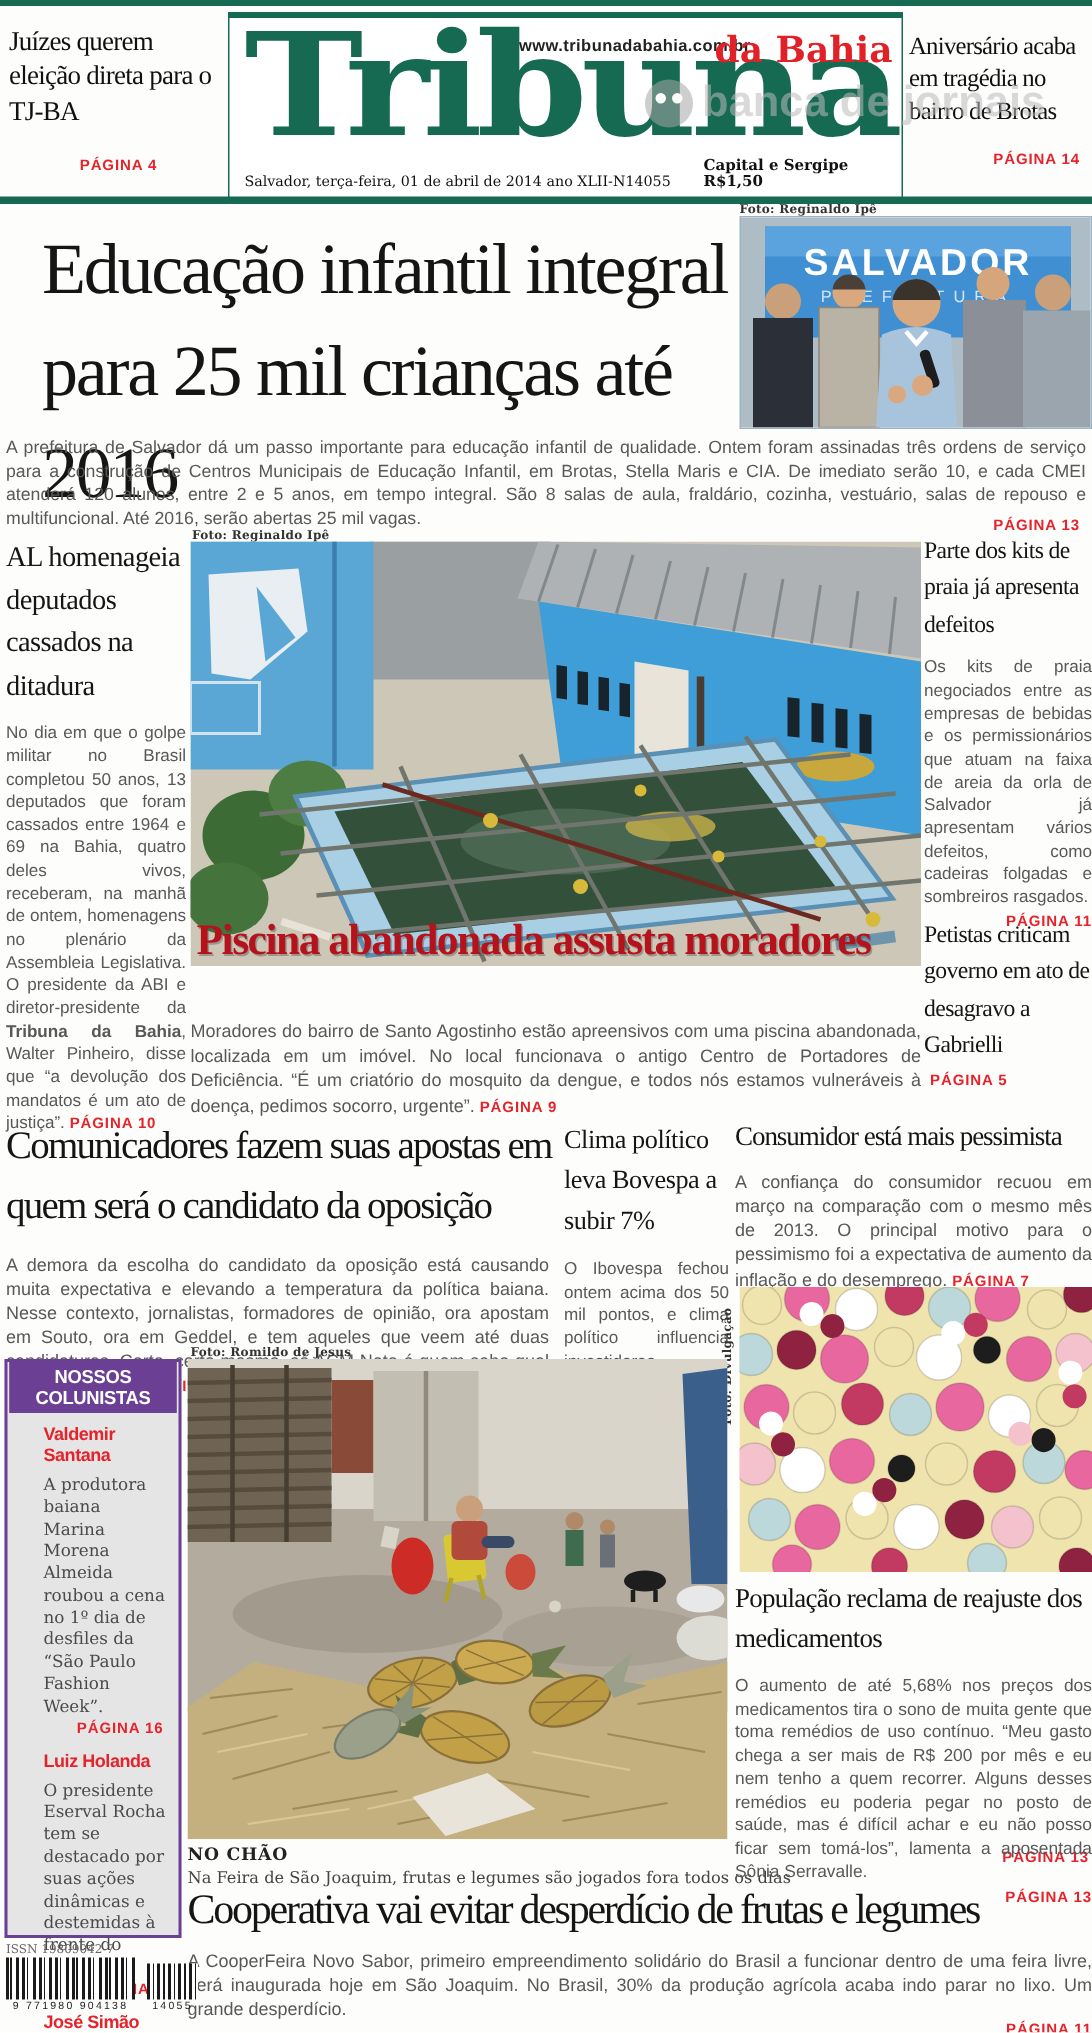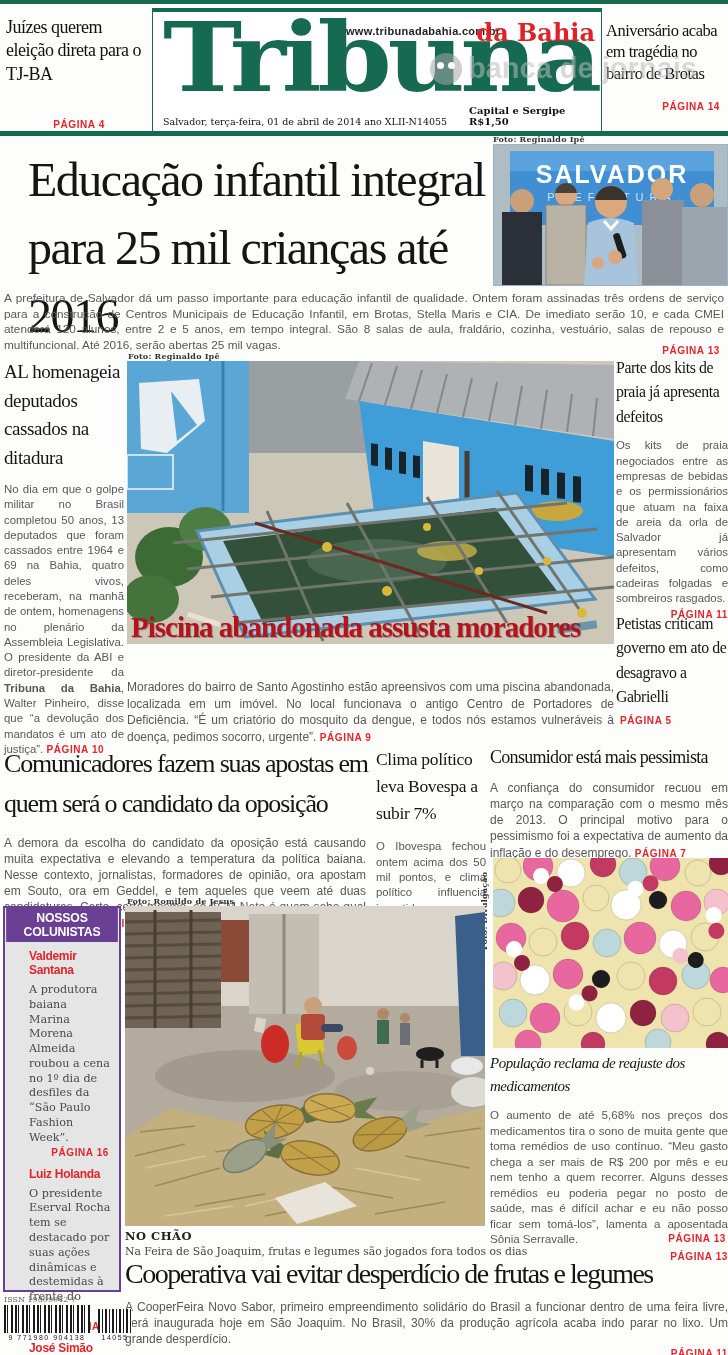--- a/index.html
+++ b/index.html
@@ -6,21 +6,21 @@
   #page{position:relative;width:728px;height:1355px;background:#fdfdfc;overflow:hidden;
         font-family:"Liberation Sans",sans-serif;color:#1c1c1c;}
   .abs{position:absolute;}
   
   .topbar{left:0;top:0;width:728px;height:4px;background:#176a52;}
   .teaser{font-family:"Liberation Serif",serif;font-size:18px;line-height:1.3;letter-spacing:-0.5px;color:#101010;}
   .teaser-left{left:6px;top:16px;width:146px;}
   .teaser-right{left:606px;top:20px;width:118px;font-size:16.5px;}
   .pagina{color:#e5232b;font-weight:bold;font-size:10px;font-family:"Liberation Sans",sans-serif;
           letter-spacing:0.6px;white-space:nowrap;}
-  .teaser-left .pagina{display:block;text-align:center;margin-top:32px;}
+  .teaser-left .pagina{display:block;text-align:center;margin-top:18px;}
   .teaser-right .pagina{display:block;text-align:right;margin-top:16px;padding-right:4px;}
   .masthead{left:152px;top:8px;width:448px;height:120px;border:1px solid #176a52;border-top:4px solid #176a52;background:#fff;}
   .brand{position:absolute;left:10px;top:-4px;font-family:"DejaVu Serif",serif;font-weight:bold;
          font-size:95px;line-height:1.05;letter-spacing:-4px;color:#176a52;transform:scaleX(1.12);transform-origin:left top;}
   .site{position:absolute;left:193px;top:13px;font-weight:bold;font-size:11px;color:#222;letter-spacing:0.3px;}
   .edition{position:absolute;right:6px;top:6px;font-family:"DejaVu Serif",serif;font-weight:bold;font-size:24px;color:#e02128;}
   .dateline{position:absolute;left:10px;bottom:5px;font-family:"DejaVu Serif",serif;font-weight:normal;font-size:9.5px;color:#111;}
   .price{position:absolute;left:305px;bottom:5px;font-family:"DejaVu Serif",serif;font-weight:bold;font-size:10px;color:#111;margin-left:11px;}
   .header-rule{left:0;top:131px;width:728px;height:5px;background:#176a52;}
   .watermark{left:430px;top:52px;width:300px;display:flex;align-items:center;gap:6px;
@@ -79,21 +79,21 @@
   .colu-item .pagina{display:block;text-align:right;padding-right:2px;margin-top:1px;}
   
   .feira-credit{left:127px;top:896px;}
   .feira-photo{left:125px;top:906px;width:360px;height:320px;}
   .feira-caption{left:125px;top:1229px;width:603px;}
   .feira-title{font-family:"DejaVu Serif",serif;font-weight:bold;font-size:11.5px;letter-spacing:0.5px;color:#222;}
   .feira-text{font-family:"DejaVu Serif",serif;font-size:10.8px;color:#444;margin-top:2px;}
   .feira-caption .pagina{position:absolute;right:2px;top:4px;}
   
   .medicamentos{left:490px;top:1052px;width:238px;}
-  .medicamentos .col-head{font-size:15px;line-height:1.5;letter-spacing:-0.5px;font-style:italic;}
+  .medicamentos .col-head{font-size:18px;line-height:1.5;letter-spacing:-0.5px;}
   .medicamentos .col-body{margin-top:10px;font-size:11.6px;}
   .medicamentos .pagina{display:block;text-align:right;margin-top:4px;}
   
   .cooperativa{left:125px;top:1258px;width:603px;}
   .cooperativa .col-head{font-size:28px;letter-spacing:-1.5px;white-space:nowrap;}
   .cooperativa .col-body{margin-top:9px;font-size:12px;}
   .cooperativa .pagina{position:absolute;right:0;bottom:-12px;}
   
   .issn{left:4px;top:1295px;font-family:"DejaVu Serif",serif;font-size:8px;color:#666;}
   .barcode1{left:4px;top:1305px;width:86px;height:28px;

